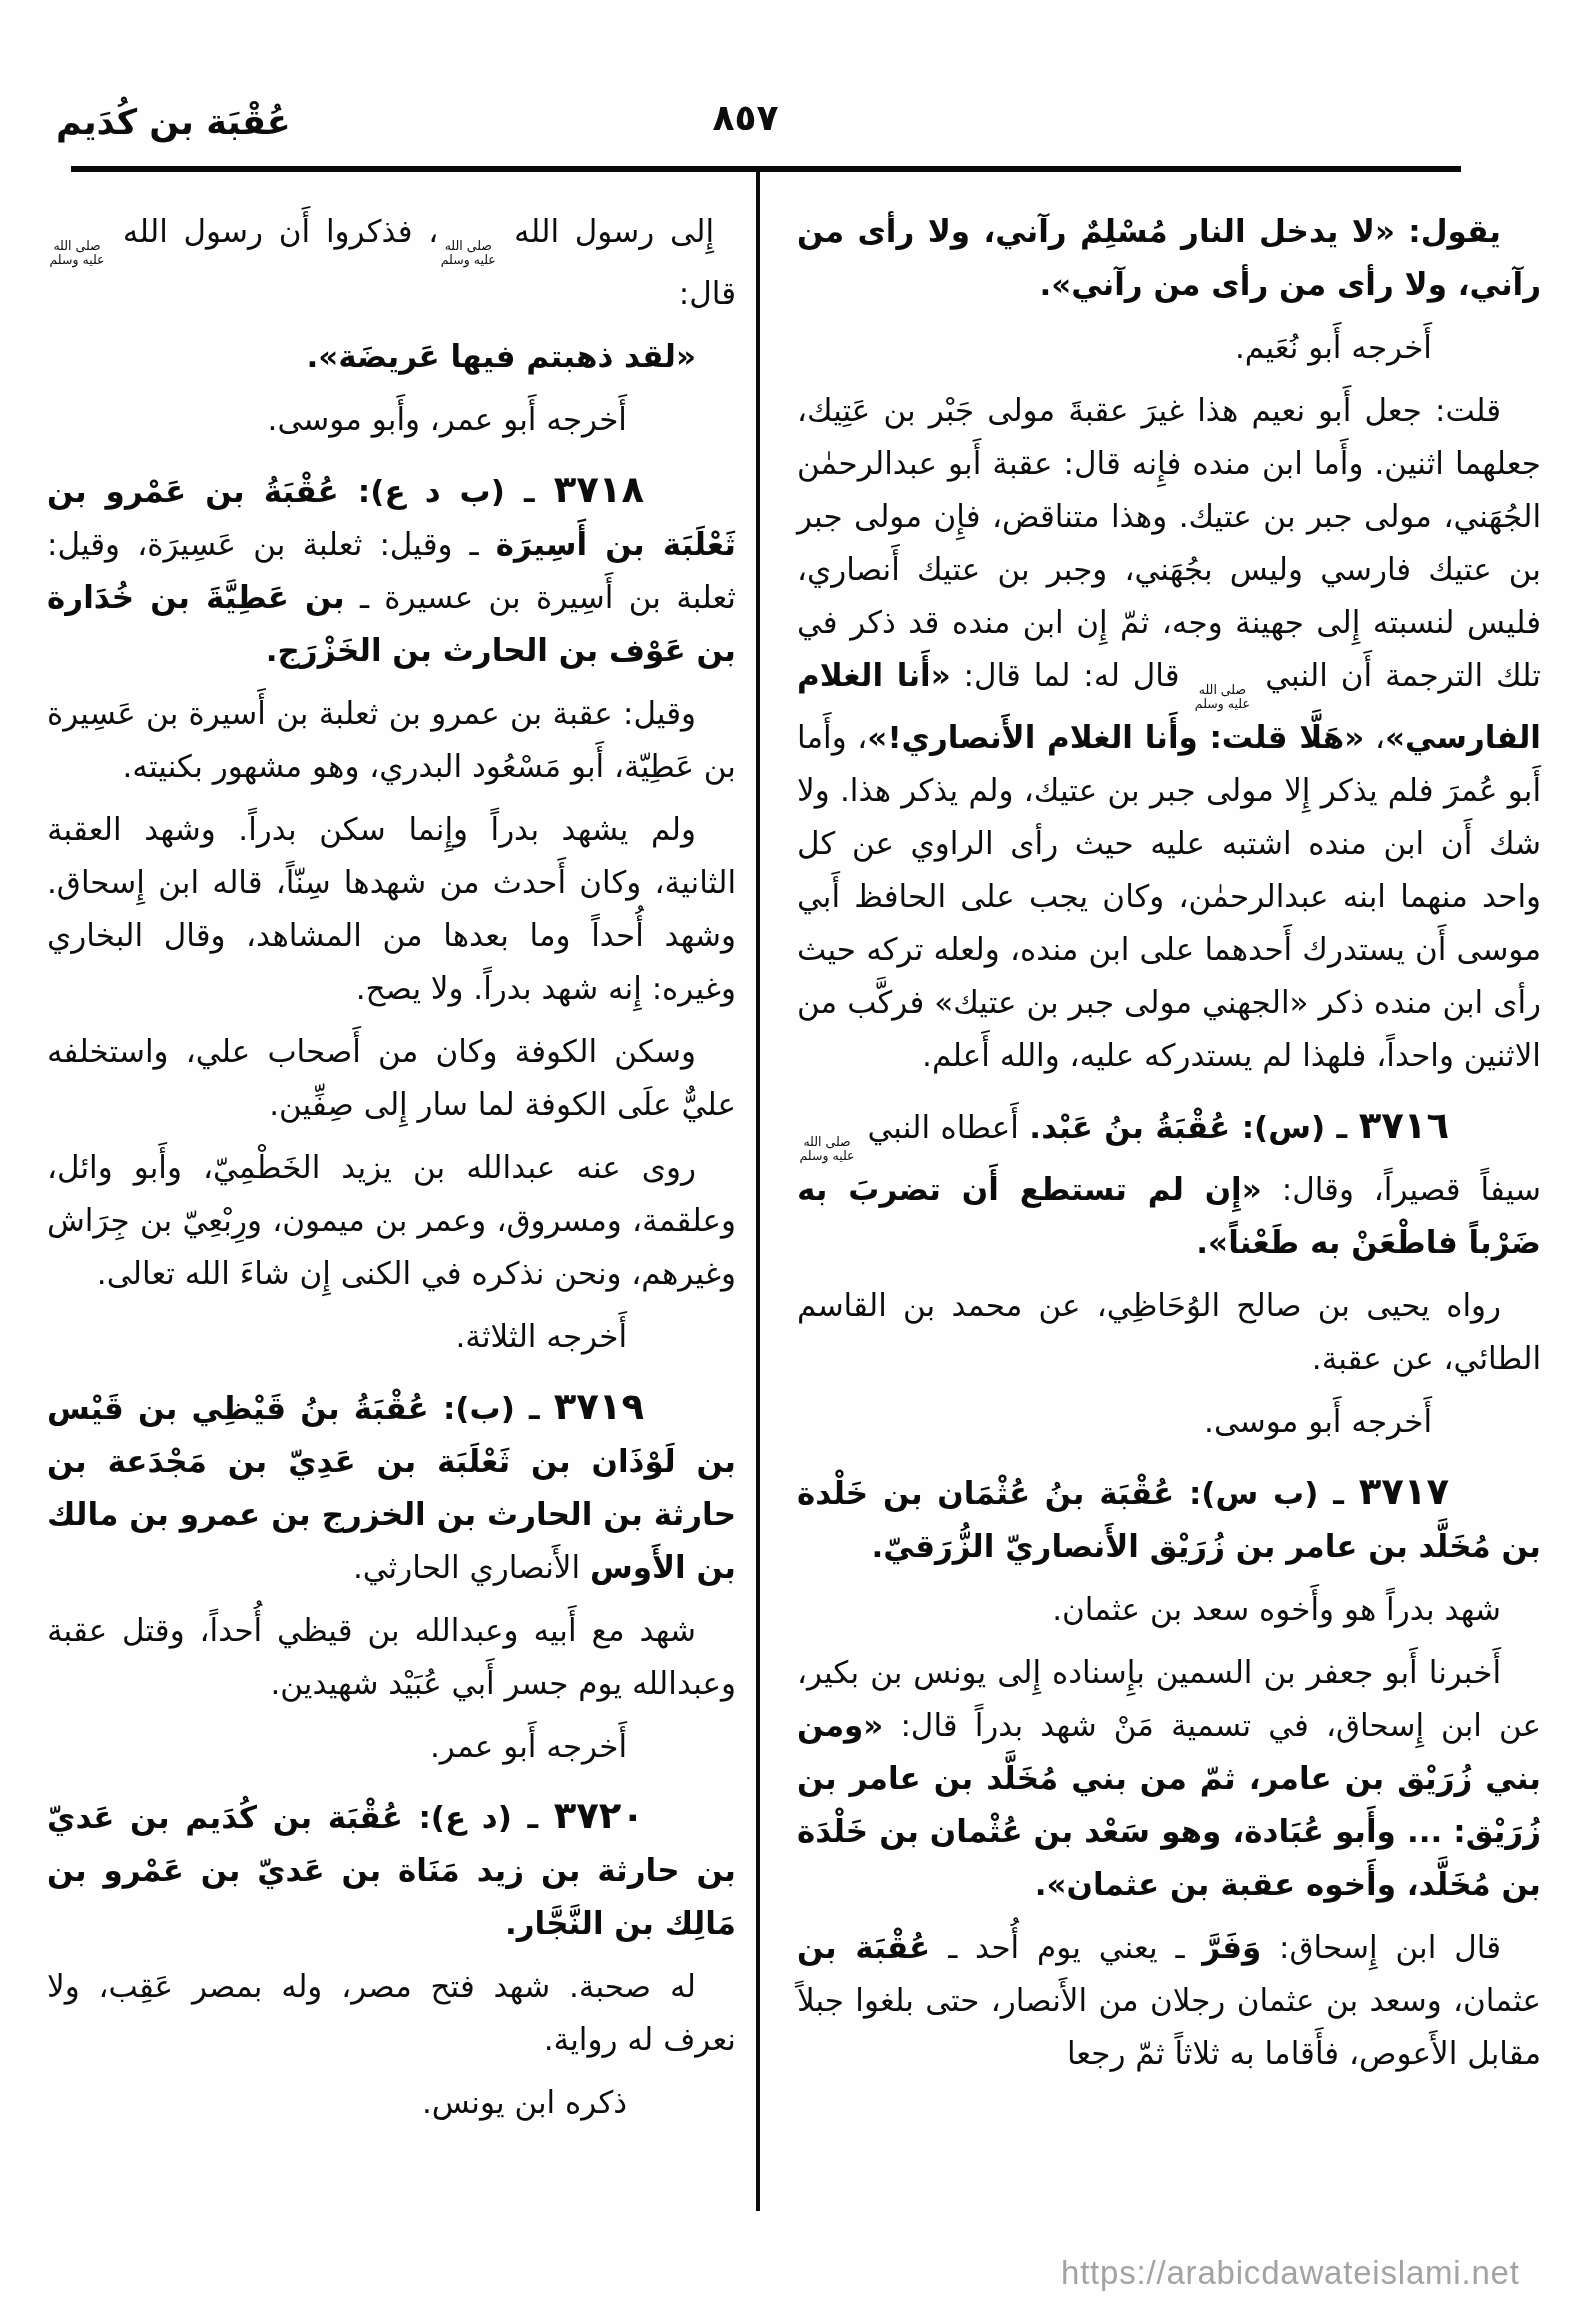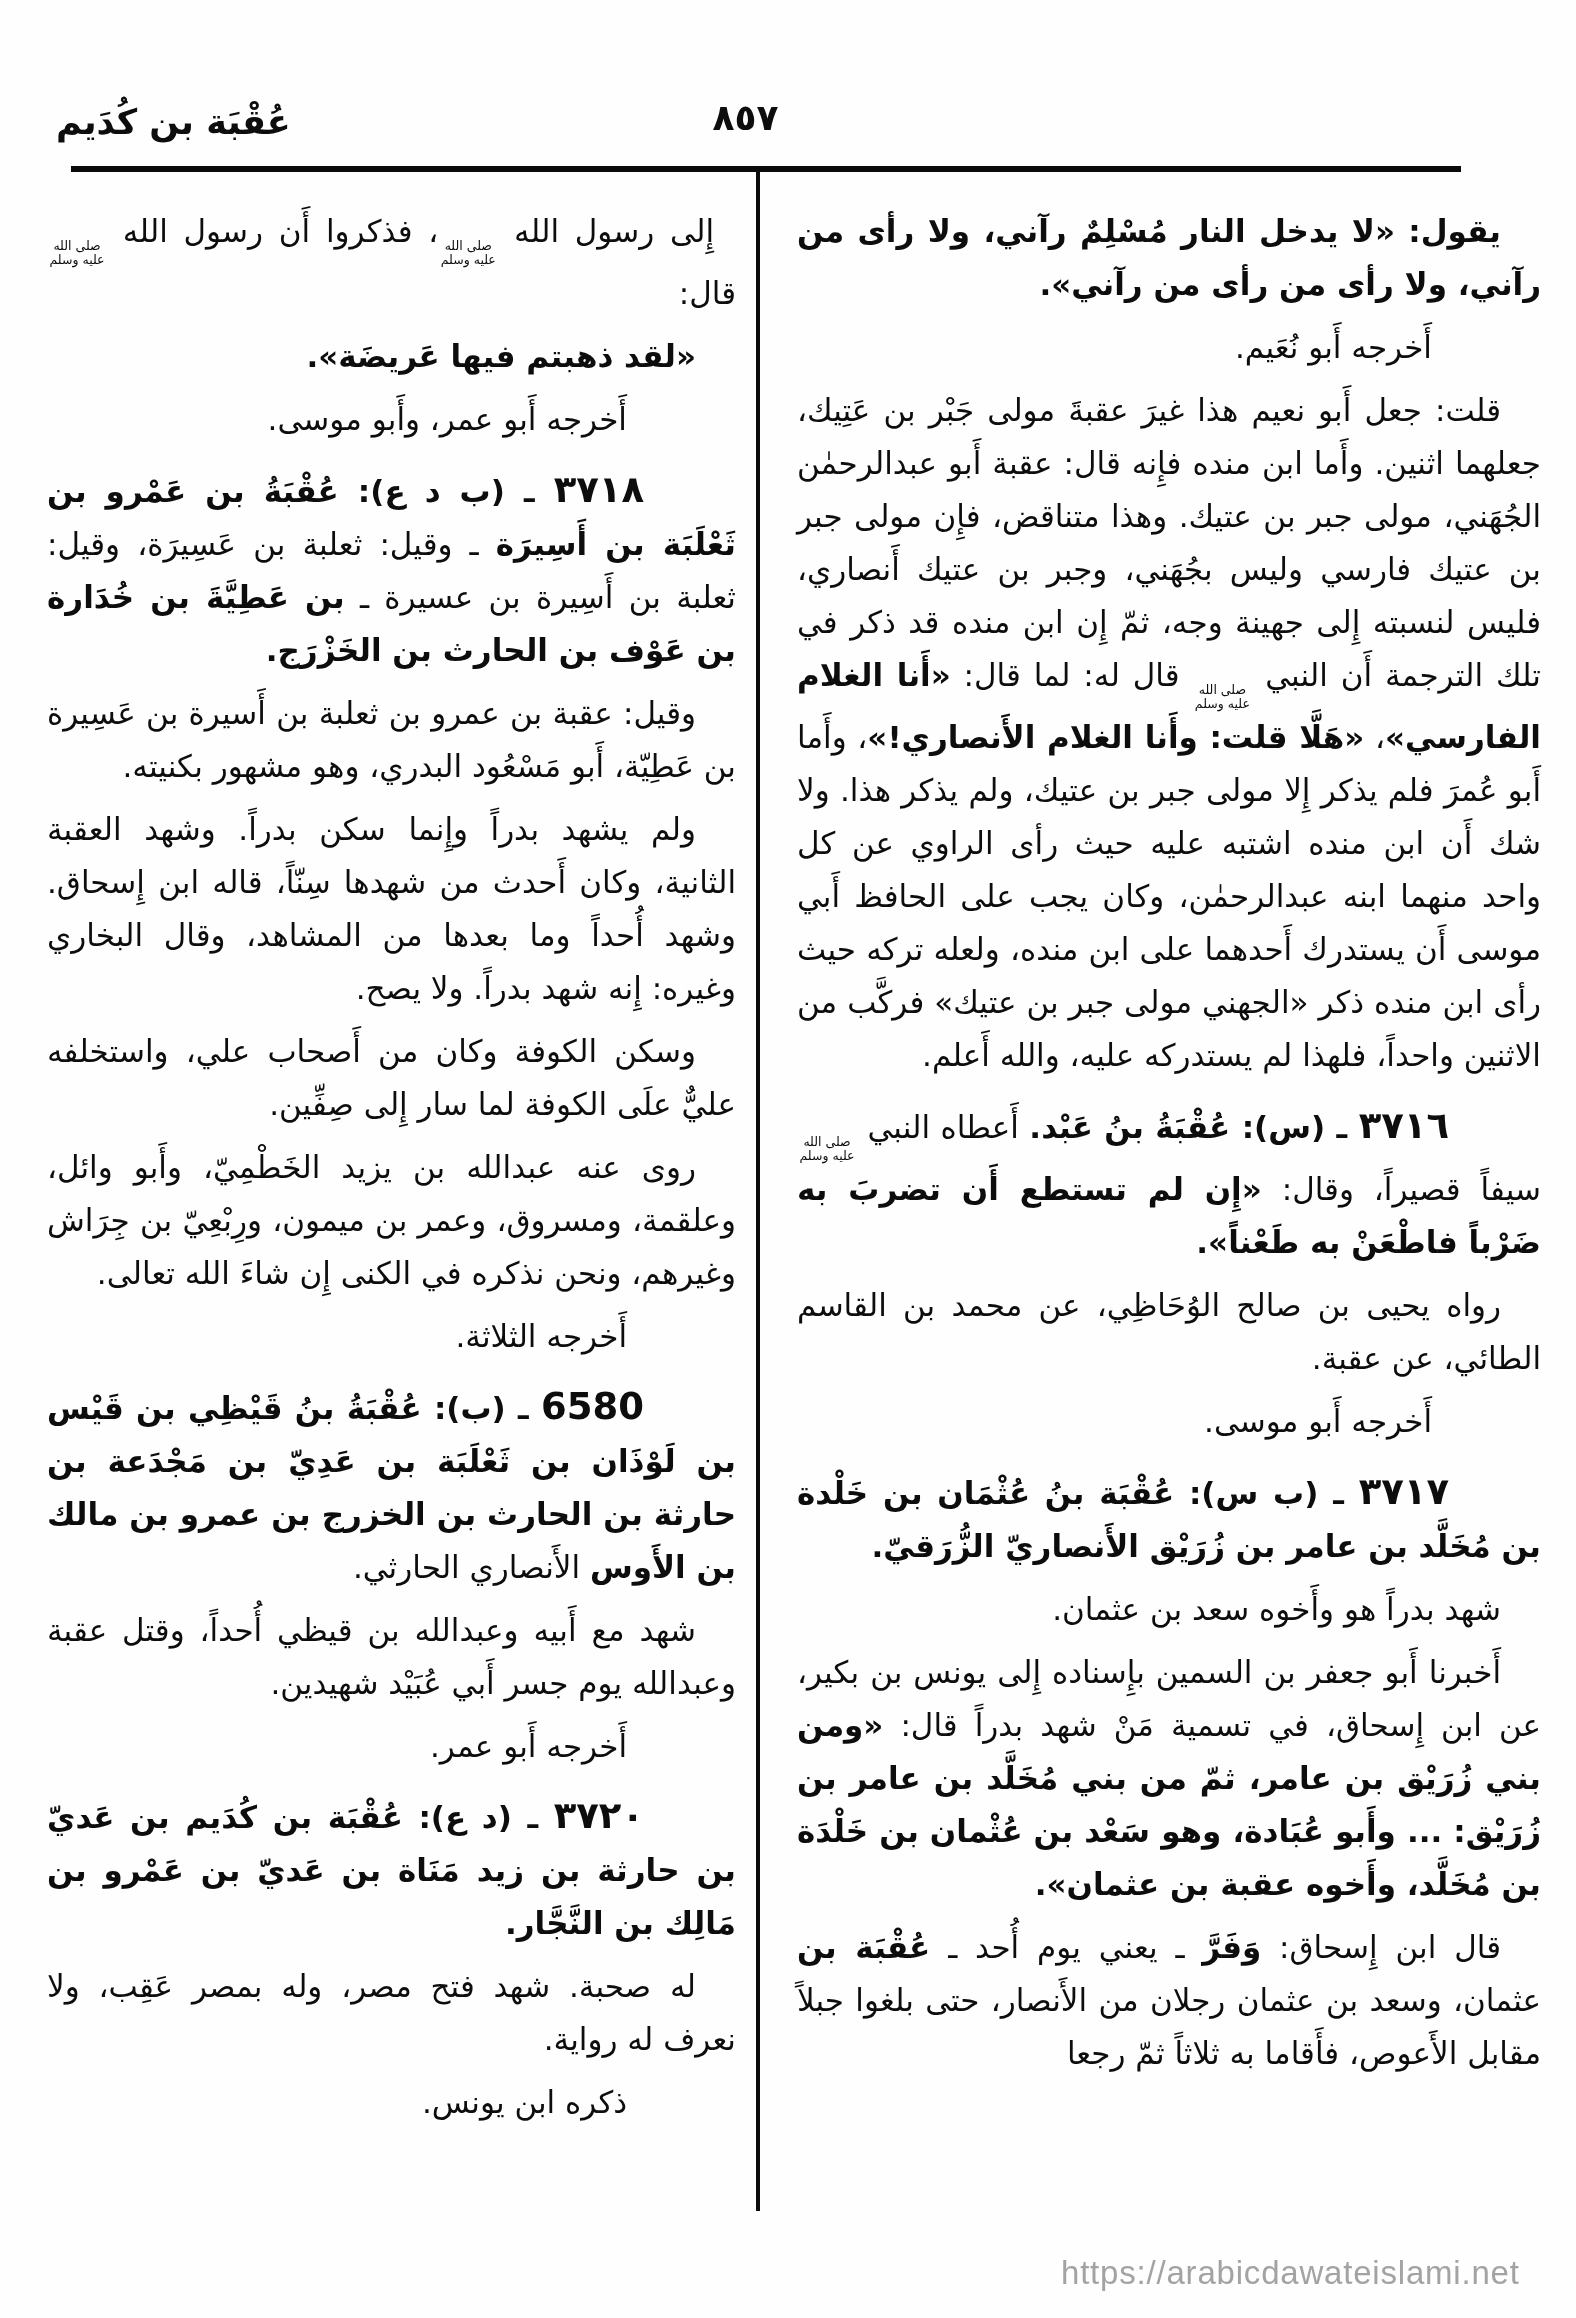--- a/index.html
+++ b/index.html
@@ -102,21 +102,21 @@
           <span>عليه وسلم</span>
         </span><span class=""> قال:</span></p>
       <p class="para"><span class="b">«لقد ذهبتم فيها عَريضَة».</span></p>
       <p class="para takhrij"><span class="">أَخرجه أَبو عمر، وأَبو موسى.</span></p>
       <p class="para entry"><span class="num">٣٧١٨</span><span class="b"> ـ (ب د ع): </span><span class="b">عُقْبَةُ بن عَمْرو بن ثَعْلَبَة بن أَسِيرَة</span><span class=""> ـ وقيل: ثعلبة بن عَسِيرَة، وقيل: ثعلبة بن أَسِيرة بن عسيرة ـ </span><span class="b">بن عَطِيَّةَ بن خُدَارة بن عَوْف بن الحارث بن الخَزْرَج.</span></p>
       <p class="para"><span class="">وقيل: عقبة بن عمرو بن ثعلبة بن أَسيرة بن عَسِيرة بن عَطِيّة، أَبو مَسْعُود البدري، وهو مشهور بكنيته.</span></p>
       <p class="para"><span class="">ولم يشهد بدراً وإِنما سكن بدراً. وشهد العقبة الثانية، وكان أَحدث من شهدها سِنّاً، قاله ابن إِسحاق. وشهد أُحداً وما بعدها من المشاهد، وقال البخاري وغيره: إِنه شهد بدراً. ولا يصح.</span></p>
       <p class="para"><span class="">وسكن الكوفة وكان من أَصحاب علي، واستخلفه عليٌّ علَى الكوفة لما سار إِلى صِفِّين.</span></p>
       <p class="para"><span class="">روى عنه عبدالله بن يزيد الخَطْمِيّ، وأَبو وائل، وعلقمة، ومسروق، وعمر بن ميمون، ورِبْعِيّ بن جِرَاش وغيرهم، ونحن نذكره في الكنى إِن شاءَ الله تعالى.</span></p>
       <p class="para takhrij"><span class="">أَخرجه الثلاثة.</span></p>
-      <p class="para entry"><span class="num">6580</span><span class="b"> ـ (ب): </span><span class="b">عُقْبَةُ بنُ قَيْظِي بن قَيْس بن لَوْذَان بن ثَعْلَبَة بن عَدِيّ بن مَجْدَعة بن حارثة بن الحارث بن الخزرج بن عمرو بن مالك بن الأَوس</span><span class=""> الأَنصاري الحارثي.</span></p>
+      <p class="para entry"><span class="num">٣٧١٩</span><span class="b"> ـ (ب): </span><span class="b">عُقْبَةُ بنُ قَيْظِي بن قَيْس بن لَوْذَان بن ثَعْلَبَة بن عَدِيّ بن مَجْدَعة بن حارثة بن الحارث بن الخزرج بن عمرو بن مالك بن الأَوس</span><span class=""> الأَنصاري الحارثي.</span></p>
       <p class="para"><span class="">شهد مع أَبيه وعبدالله بن قيظي أُحداً، وقتل عقبة وعبدالله يوم جسر أَبي عُبَيْد شهيدين.</span></p>
       <p class="para takhrij"><span class="">أَخرجه أَبو عمر.</span></p>
       <p class="para entry"><span class="num">٣٧٢٠</span><span class="b"> ـ (د ع): </span><span class="b">عُقْبَة بن كُدَيم بن عَديّ بن حارثة بن زيد مَنَاة بن عَديّ بن عَمْرو بن مَالِك بن النَّجَّار.</span></p>
       <p class="para"><span class="">له صحبة. شهد فتح مصر، وله بمصر عَقِب، ولا نعرف له رواية.</span></p>
       <p class="para takhrij"><span class="">ذكره ابن يونس.</span></p>
     </div>
 
   <div class="watermark">https://arabicdawateislami.net</div>
 </div>
 

